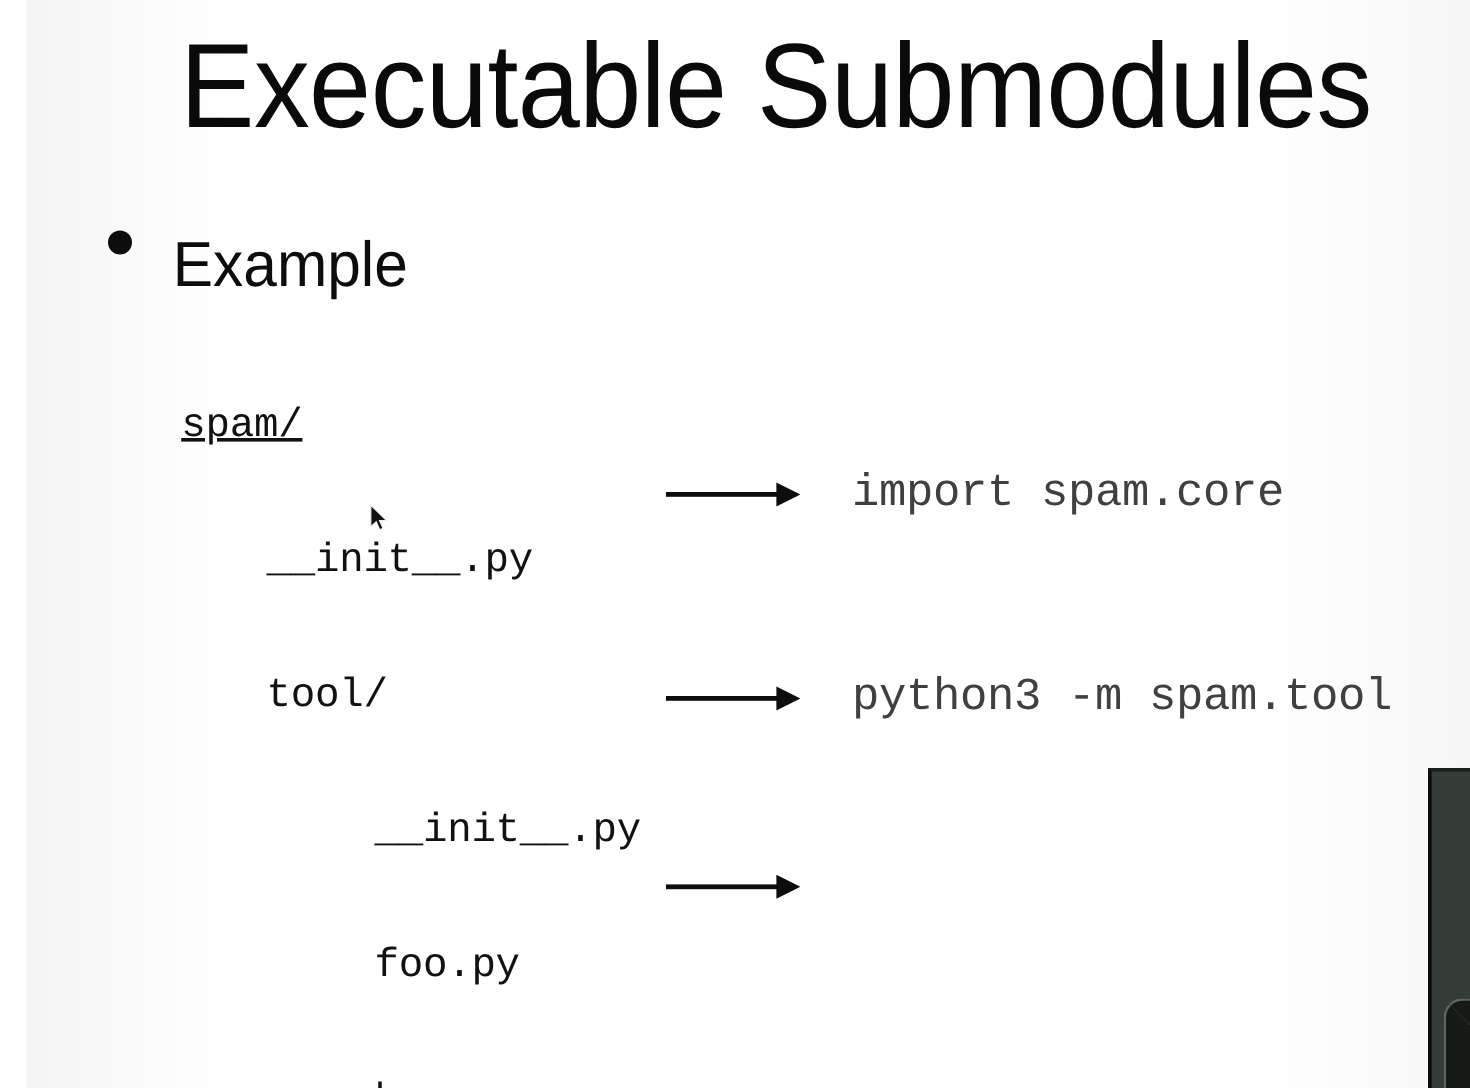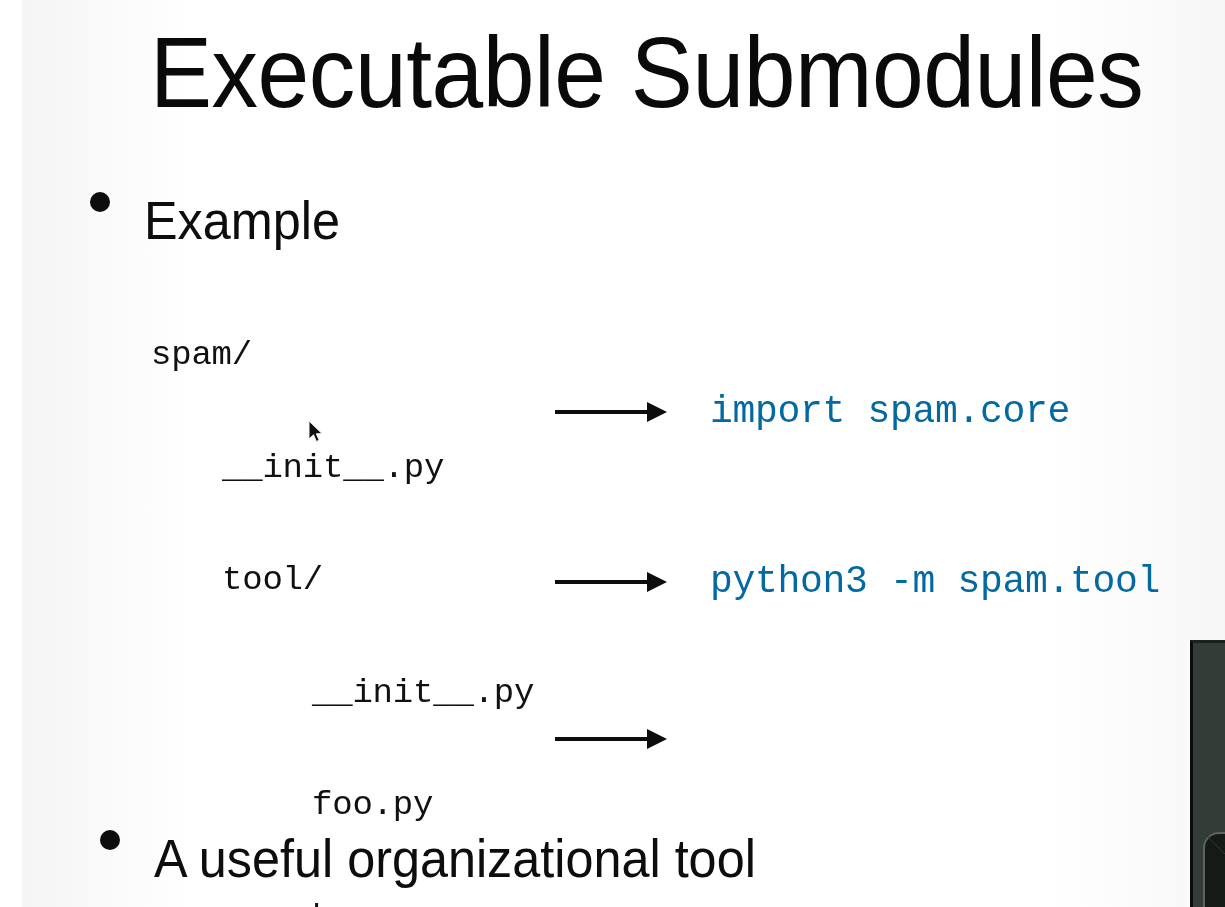--- a/index.html
+++ b/index.html
@@ -87,21 +87,21 @@
     left: 129px;
     top: 262px;
     font-family: "Liberation Mono", "DejaVu Sans Mono", monospace;
     font-size: 34px;
     line-height: 37.5px;
     color: #111111;
     white-space: pre;
     letter-spacing: -0.2px;
   }
   .tree-line { height: 37.5px; }
-  .ind0 { padding-left: 0px; }
+  .ind0 { padding-left: 0px; text-decoration: underline; }
   .ind1 { padding-left: 71px; }
   .ind2 { padding-left: 161px; }
 
   
   .arrow {
     position: absolute;
     left: 533px;
     width: 112px;
     height: 22px;
   }
@@ -127,21 +127,21 @@
   #arrow-test { top: 571px; }
   #arrow-server { top: 728px; }
 
   
   .cmd {
     position: absolute;
     left: 688px;
     font-family: "Liberation Mono", "DejaVu Sans Mono", monospace;
     font-size: 38px;
     line-height: 44px;
-    color: #0369a1;
+    color: #404040;
     white-space: pre;
     letter-spacing: -0.3px;
   }
   #cmd-core { top: 390px; }
   #cmd-test { top: 560px; }
   #cmd-server { top: 717px; }
 
   
   .cursor {
     position: absolute;
@@ -224,24 +224,20 @@
     <span class="head"></span>
   </div>
   <div class="arrow" id="arrow-server">
     <span class="shaft"></span>
     <span class="head"></span>
   </div>
 
   <div class="cmd" id="cmd-core">import spam.core</div>
   <div class="cmd" id="cmd-test">python3 -m spam.tool</div>
 
-  <div class="bullet-row" id="bullet-tool">
-    <span class="bullet-dot"></span>
-    <span class="bullet-text">A useful organizational tool</span>
-  </div>
 
   <svg class="cursor" viewBox="0 0 16 24">
     <path d="M1 1 L1 19 L5.5 14.8 L8.4 21.5 L11.2 20.2 L8.3 13.8 L14 13.6 Z" fill="#111111" stroke="#f2f2f2" stroke-width="1"></path>
   </svg>
 
   <div id="video-overlay">
     <div class="inner-shape"></div>
   </div>
 
 </div>

